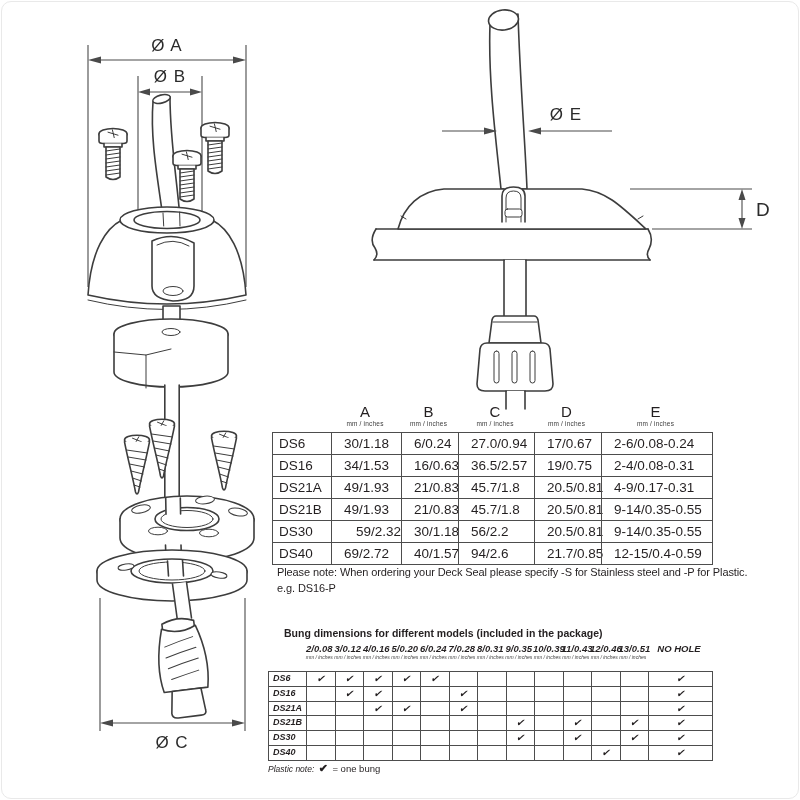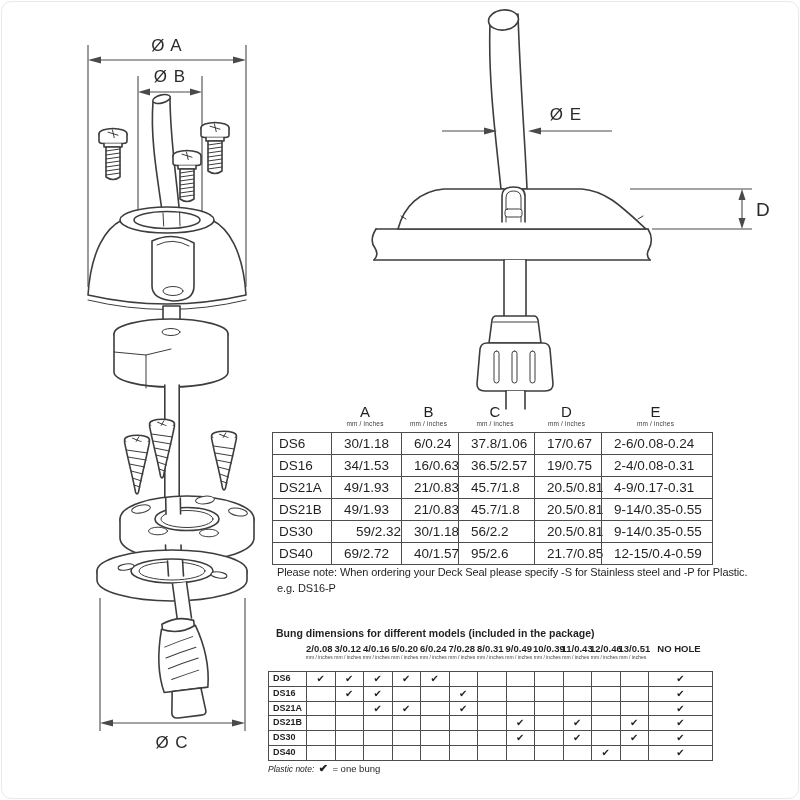--- a/index.html
+++ b/index.html
@@ -25,22 +25,22 @@
   .dh-unit{font-size:6.5px;line-height:8px;color:#3c3c3c;letter-spacing:.2px;}
   .dim-body{left:272px;top:432px;border:1.6px solid #4d4d4d;}
   .db-cell{height:21px;line-height:21px;font-size:13.5px;white-space:nowrap;}
   .db-cell.model{padding-left:6px;}
   .db-cell.val{padding-left:12px;}
 
   .note{position:absolute;left:277px;white-space:nowrap;font-size:11px;letter-spacing:-.1px;}
   .note1{top:566px;}
   .note2{top:582px;}
 
-  .bungcols{grid-template-columns:37px repeat(12,28.5px) 64px;}
-  .bung-title{position:absolute;left:276px;top:627px;font-size:10.5px;font-weight:bold;white-space:nowrap;}
+  .bungcols{grid-template-columns:37px repeat(12,28.5px) 64px;font-style:italic;}
+  .bung-title{position:absolute;left:284px;top:627px;font-size:10.5px;font-weight:bold;white-space:nowrap;}
   .bung-header{left:268px;top:643px;text-align:center;}
   .bh-size{font-size:9.5px;font-weight:bold;line-height:11px;white-space:nowrap;}
   .bh-unit{font-size:5px;line-height:6px;color:#3c3c3c;}
   .bung-body{left:268px;top:671px;border:1.4px solid #4d4d4d;}
   .bb-cell{height:13.8px;line-height:13.8px;font-size:10px;text-align:center;overflow:hidden;}
   .bb-cell.model{text-align:left;padding-left:4px;font-size:9px;font-weight:bold;}
   .bung-note{position:absolute;left:268px;top:758px;white-space:nowrap;}
   .bn-prefix{font-size:8.5px;font-style:italic;}
   .bn-check{font-size:11px;font-weight:bold;}
   .bn-text{font-size:9.5px;}
@@ -258,21 +258,21 @@
     </div>
     <div class="dh-cell">
       <div class="dh-letter">E</div>
       <div class="dh-unit">mm / inches</div>
     </div>
   </div>
 <div class="grid dimcols dim-body">
     <div class="db-cell model">DS6</div>
     <div class="db-cell val" style="border-left: 1.4px solid rgb(77, 77, 77);">30/1.18</div>
     <div class="db-cell val" style="border-left: 1.4px solid rgb(77, 77, 77);">6/0.24</div>
-    <div class="db-cell val" style="border-left: 1.4px solid rgb(77, 77, 77);">37.8/1.06</div>
+    <div class="db-cell val" style="border-left: 1.4px solid rgb(77, 77, 77);">27.0/0.94</div>
     <div class="db-cell val" style="border-left: 1.4px solid rgb(77, 77, 77);">17/0.67</div>
     <div class="db-cell val" style="border-left: 1.4px solid rgb(77, 77, 77);">2-6/0.08-0.24</div>
     <div class="db-cell model" style="border-top: 1.4px solid rgb(77, 77, 77);">DS16</div>
     <div class="db-cell val" style="border-left: 1.4px solid rgb(77, 77, 77); border-top: 1.4px solid rgb(77, 77, 77);">34/1.53</div>
     <div class="db-cell val" style="border-left: 1.4px solid rgb(77, 77, 77); border-top: 1.4px solid rgb(77, 77, 77);">16/0.63</div>
     <div class="db-cell val" style="border-left: 1.4px solid rgb(77, 77, 77); border-top: 1.4px solid rgb(77, 77, 77);">36.5/2.57</div>
     <div class="db-cell val" style="border-left: 1.4px solid rgb(77, 77, 77); border-top: 1.4px solid rgb(77, 77, 77);">19/0.75</div>
     <div class="db-cell val" style="border-left: 1.4px solid rgb(77, 77, 77); border-top: 1.4px solid rgb(77, 77, 77);">2-4/0.08-0.31</div>
     <div class="db-cell model" style="border-top: 1.4px solid rgb(77, 77, 77);">DS21A</div>
     <div class="db-cell val" style="border-left: 1.4px solid rgb(77, 77, 77); border-top: 1.4px solid rgb(77, 77, 77);">49/1.93</div>
@@ -288,21 +288,21 @@
     <div class="db-cell val" style="border-left: 1.4px solid rgb(77, 77, 77); border-top: 1.4px solid rgb(77, 77, 77);">9-14/0.35-0.55</div>
     <div class="db-cell model" style="border-top: 1.4px solid rgb(77, 77, 77);">DS30</div>
     <div class="db-cell val" style="border-left: 1.4px solid rgb(77, 77, 77); border-top: 1.4px solid rgb(77, 77, 77); text-align: right;">59/2.32</div>
     <div class="db-cell val" style="border-left: 1.4px solid rgb(77, 77, 77); border-top: 1.4px solid rgb(77, 77, 77);">30/1.18</div>
     <div class="db-cell val" style="border-left: 1.4px solid rgb(77, 77, 77); border-top: 1.4px solid rgb(77, 77, 77);">56/2.2</div>
     <div class="db-cell val" style="border-left: 1.4px solid rgb(77, 77, 77); border-top: 1.4px solid rgb(77, 77, 77);">20.5/0.81</div>
     <div class="db-cell val" style="border-left: 1.4px solid rgb(77, 77, 77); border-top: 1.4px solid rgb(77, 77, 77);">9-14/0.35-0.55</div>
     <div class="db-cell model" style="border-top: 1.4px solid rgb(77, 77, 77);">DS40</div>
     <div class="db-cell val" style="border-left: 1.4px solid rgb(77, 77, 77); border-top: 1.4px solid rgb(77, 77, 77);">69/2.72</div>
     <div class="db-cell val" style="border-left: 1.4px solid rgb(77, 77, 77); border-top: 1.4px solid rgb(77, 77, 77);">40/1.57</div>
-    <div class="db-cell val" style="border-left: 1.4px solid rgb(77, 77, 77); border-top: 1.4px solid rgb(77, 77, 77);">95/2.6</div>
+    <div class="db-cell val" style="border-left: 1.4px solid rgb(77, 77, 77); border-top: 1.4px solid rgb(77, 77, 77);">94/2.6</div>
     <div class="db-cell val" style="border-left: 1.4px solid rgb(77, 77, 77); border-top: 1.4px solid rgb(77, 77, 77);">21.7/0.85</div>
     <div class="db-cell val" style="border-left: 1.4px solid rgb(77, 77, 77); border-top: 1.4px solid rgb(77, 77, 77);">12-15/0.4-0.59</div>
   </div>
 
 <div class="note note1">Please note: When ordering your Deck Seal please specify -S for Stainless steel and -P for Plastic.</div>
 <div class="note note2">e.g. DS16-P</div>
 
 <div class="bung-title">Bung dimensions for different models (included in the package)</div>
 <div class="grid bungcols bung-header">
     <div class="bh-cell"></div>
@@ -328,21 +328,21 @@
     </div>
     <div class="bh-cell">
       <div class="bh-size">7/0.28</div>
       <div class="bh-unit">mm / inches</div>
     </div>
     <div class="bh-cell">
       <div class="bh-size">8/0.31</div>
       <div class="bh-unit">mm / inches</div>
     </div>
     <div class="bh-cell">
-      <div class="bh-size">9/0.49</div>
+      <div class="bh-size">9/0.35</div>
       <div class="bh-unit">mm / inches</div>
     </div>
     <div class="bh-cell">
       <div class="bh-size">10/0.39</div>
       <div class="bh-unit">mm / inches</div>
     </div>
     <div class="bh-cell">
       <div class="bh-size">11/0.43</div>
       <div class="bh-unit">mm / inches</div>
     </div>

